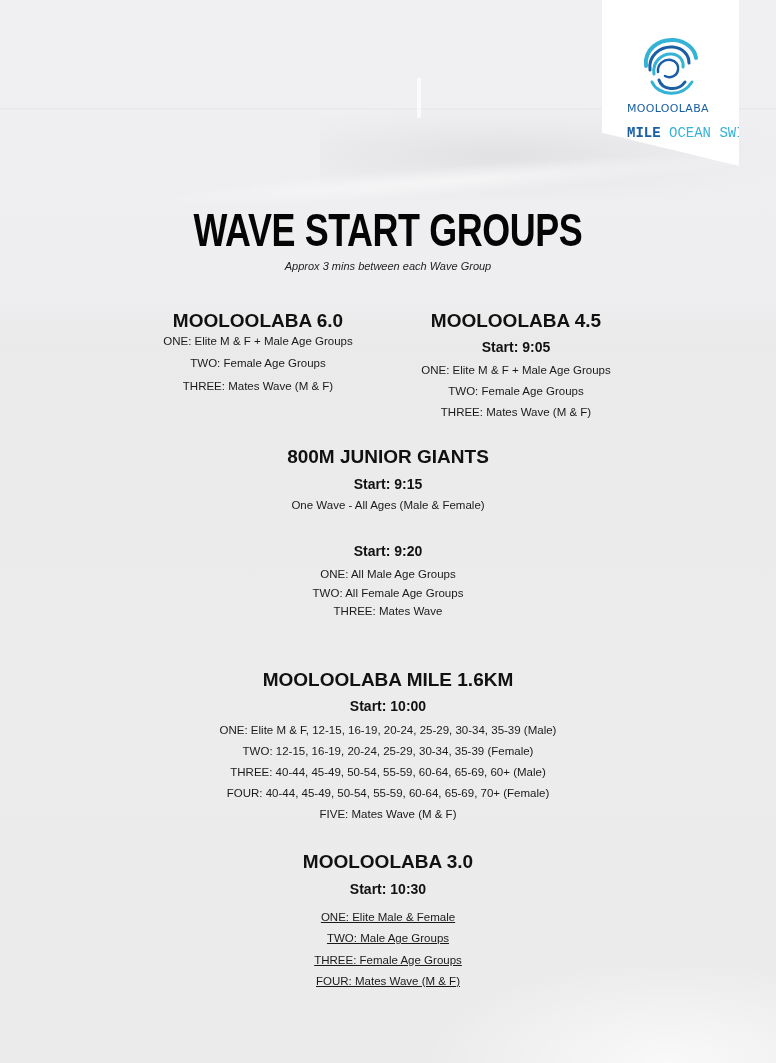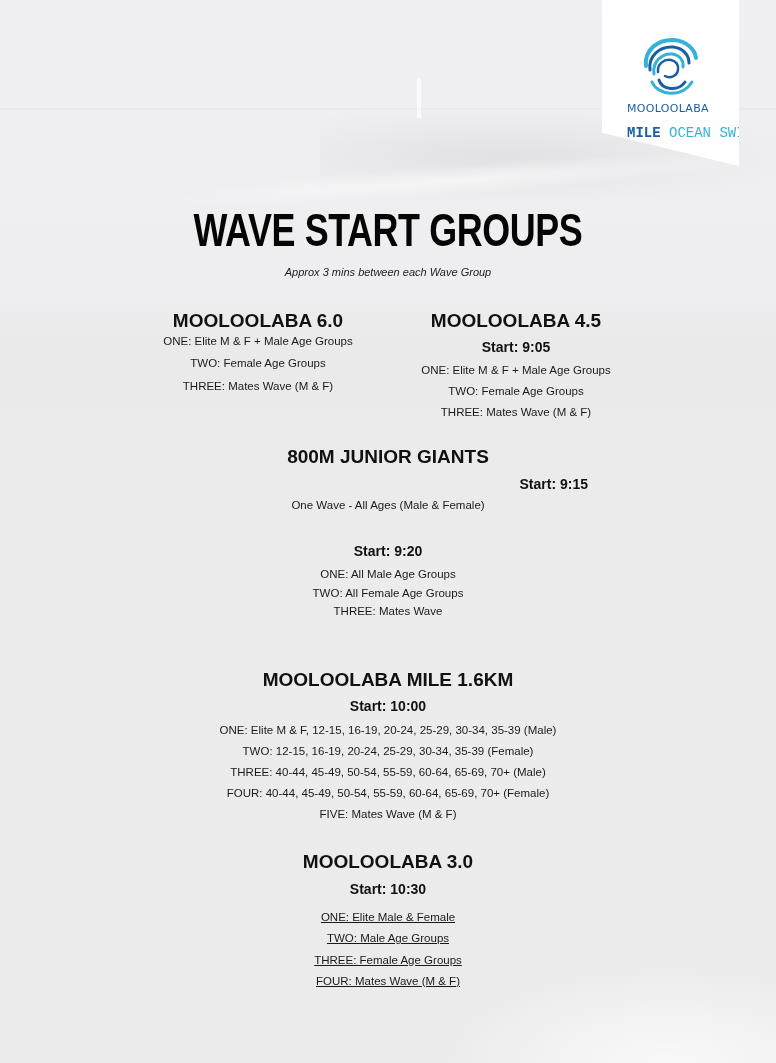--- a/index.html
+++ b/index.html
@@ -61,21 +61,21 @@
     .logo-text-2 .ocean { color: #35b3d6; }
 
     .title {
       position: absolute; left: 0; top: 202px; width: 776px; text-align: center;
       font-family: "Liberation Sans", sans-serif; font-weight: bold;
       font-size: 46px; line-height: 56px; color: #050505;
       transform: scaleX(0.78); transform-origin: 388px 0;
       letter-spacing: -0.5px;
     }
     .subtitle {
-      position: absolute; left: 0; top: 266px; width: 776px; text-align: center;
+      position: absolute; left: 0; top: 260px; width: 776px; text-align: center;
       font-style: italic; font-size: 11px; color: #222;
     }
 
     .event {
       position: absolute; text-align: center;
     }
     .event .name {
       font-weight: bold; font-size: 19px; line-height: 24px; color: #111;
       white-space: nowrap;
     }
@@ -90,21 +90,21 @@
     #ev-m60 { left: 140px; top: 309px; width: 236px; }
     #ev-m60 .start { line-height: 20px; }
     #ev-m60 .wave { line-height: 22px; }
     #ev-m60 .wave:first-of-type { line-height: 16px; }
 
     #ev-m45 { left: 398px; top: 309px; width: 236px; }
     #ev-m45 .start { line-height: 25px; margin-top: 2px; }
     #ev-m45 .wave { line-height: 21px; }
 
     #ev-jg { left: 188px; top: 445px; width: 400px; }
-    #ev-jg .start { line-height: 28px; margin-top: 1px; text-align: right; }
+    #ev-jg .start { line-height: 28px; margin-top: 1px; }
     #ev-jg .wave { line-height: 14px; }
 
     #ev-hm { left: 188px; top: 536px; width: 400px; }
     #ev-hm .start { line-height: 28px; margin-top: 1px; }
     #ev-hm .wave { line-height: 18.5px; }
 
     #ev-mm { left: 150px; top: 668px; width: 476px; }
     #ev-mm .start { line-height: 28px; margin-top: 0px; }
     #ev-mm .wave { line-height: 21px; }
 
@@ -176,21 +176,21 @@
     <div class="wave">THREE: Mates Wave</div>
   </div>
 </div>
 
 <div class="event" id="ev-mm">
   <div class="name">MOOLOOLABA MILE 1.6KM</div>
   <div class="start">Start: 10:00</div>
   <div class="waves">
     <div class="wave">ONE: Elite M &amp; F, 12-15, 16-19, 20-24, 25-29, 30-34, 35-39 (Male)</div>
     <div class="wave">TWO: 12-15, 16-19, 20-24, 25-29, 30-34, 35-39 (Female)</div>
-    <div class="wave">THREE: 40-44, 45-49, 50-54, 55-59, 60-64, 65-69, 70+ (Male)</div>
+    <div class="wave">THREE: 40-44, 45-49, 50-54, 55-59, 60-64, 65-69, 60+ (Male)</div>
     <div class="wave">FOUR:  40-44, 45-49, 50-54, 55-59, 60-64, 65-69, 70+ (Female)</div>
     <div class="wave">FIVE: Mates Wave (M &amp; F)</div>
   </div>
 </div>
 
 <div class="event" id="ev-m30">
   <div class="name">MOOLOOLABA 3.0</div>
   <div class="start">Start: 10:30</div>
   <div class="waves">
     <div class="wave">ONE:  Elite Male &amp; Female</div>

